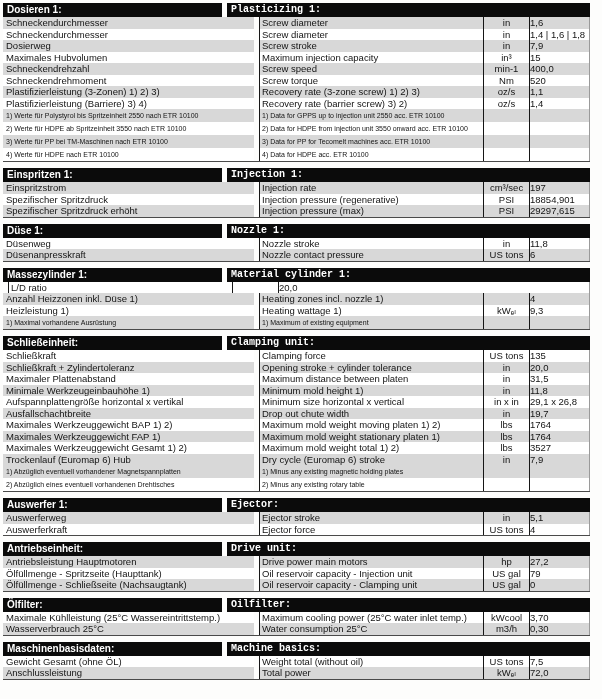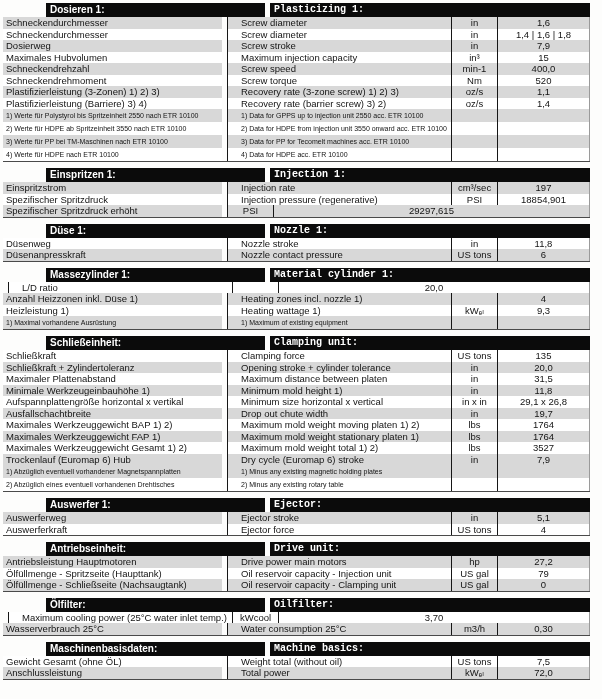--- a/index.html
+++ b/index.html
@@ -13,33 +13,33 @@
   #doc { padding: 3px 0 0 3px; width: 590px; }
 
   .section { width: 587px; margin-bottom: 6px; border-bottom: 1px solid #4a4a4a; }
 
   .sec-header { display: flex; height: 14px; }
   .hbar {
     background: #0b0b0b; color: #ffffff; font-weight: bold;
     font-size: 10px; line-height: 14px; padding-left: 4px; white-space: nowrap;
     overflow: hidden;
   }
-  .h-de { width: 219px; margin-left: 43px; }
+  .h-de { width: 219px; }
   .h-gap { width: 5px; background: transparent; }
   .h-en { flex: 1; font-family: Liberation Mono, monospace; }
 
   .row   { display: flex; height: 11.5px; font-size: 9.5px; line-height: 11.5px; }
   .fnrow { display: flex; height: 13px;   font-size: 7px;   line-height: 13px; }
 
   .cell { white-space: nowrap; overflow: hidden; }
-  .c-de   { width: 219px; padding-left: 3px; }
+  .c-de   { width: 251px; padding-left: 3px; }
   .c-gap  { width: 5px; }
-  .c-en   { width: 224px; border-left: 1.5px solid #161616; padding-left: 13px; }
+  .c-en   { width: 224px; border-left: 1.5px solid #161616; padding-left: 2px; }
   .c-unit { width: 46px;  border-left: 1.5px solid #161616; text-align: center; }
-  .c-val  { flex: 1;      border-left: 1.5px solid #161616; border-right: 1.5px solid #9a9a9a; text-align: center; }
+  .c-val  { flex: 1;      border-left: 1.5px solid #161616; border-right: 1.5px solid #9a9a9a; }
 
   .shaded > .cell { background: #d8d8d8; }
   .plain  > .cell { background: #ffffff; }
 </style>
 </head>
 <body>
 
 <div id="doc">
     <div class="section">
       <div class="sec-header">
@@ -148,20 +148,21 @@
       <div class="row plain">
         <div class="cell c-de">Spezifischer Spritzdruck</div>
         <div class="c-gap"></div>
         <div class="cell c-en">Injection pressure (regenerative)</div>
         <div class="cell c-unit">PSI</div>
         <div class="cell c-val">18854,901</div>
       </div>
       <div class="row shaded">
         <div class="cell c-de">Spezifischer Spritzdruck erhöht</div>
         <div class="c-gap"></div>
+        <div class="cell c-en">Injection pressure (max)</div>
         <div class="cell c-unit">PSI</div>
         <div class="cell c-val">29297,615</div>
       </div>
     </div>
     <div class="section">
       <div class="sec-header">
         <div class="hbar h-de">Düse 1:</div>
         <div class="h-gap"></div>
         <div class="hbar h-en">Nozzle 1:</div>
       </div>
@@ -354,20 +355,21 @@
         <div class="cell c-val">0</div>
       </div>
     </div>
     <div class="section">
       <div class="sec-header">
         <div class="hbar h-de">Ölfilter:</div>
         <div class="h-gap"></div>
         <div class="hbar h-en">Oilfilter:</div>
       </div>
       <div class="row plain">
+        <div class="cell c-de">Maximale Kühlleistung (25°C Wassereintrittstemp.)</div>
         <div class="c-gap"></div>
         <div class="cell c-en">Maximum cooling power (25°C water inlet temp.)</div>
         <div class="cell c-unit">kWcool</div>
         <div class="cell c-val">3,70</div>
       </div>
       <div class="row shaded">
         <div class="cell c-de">Wasserverbrauch 25°C</div>
         <div class="c-gap"></div>
         <div class="cell c-en">Water consumption 25°C</div>
         <div class="cell c-unit">m3/h</div>

